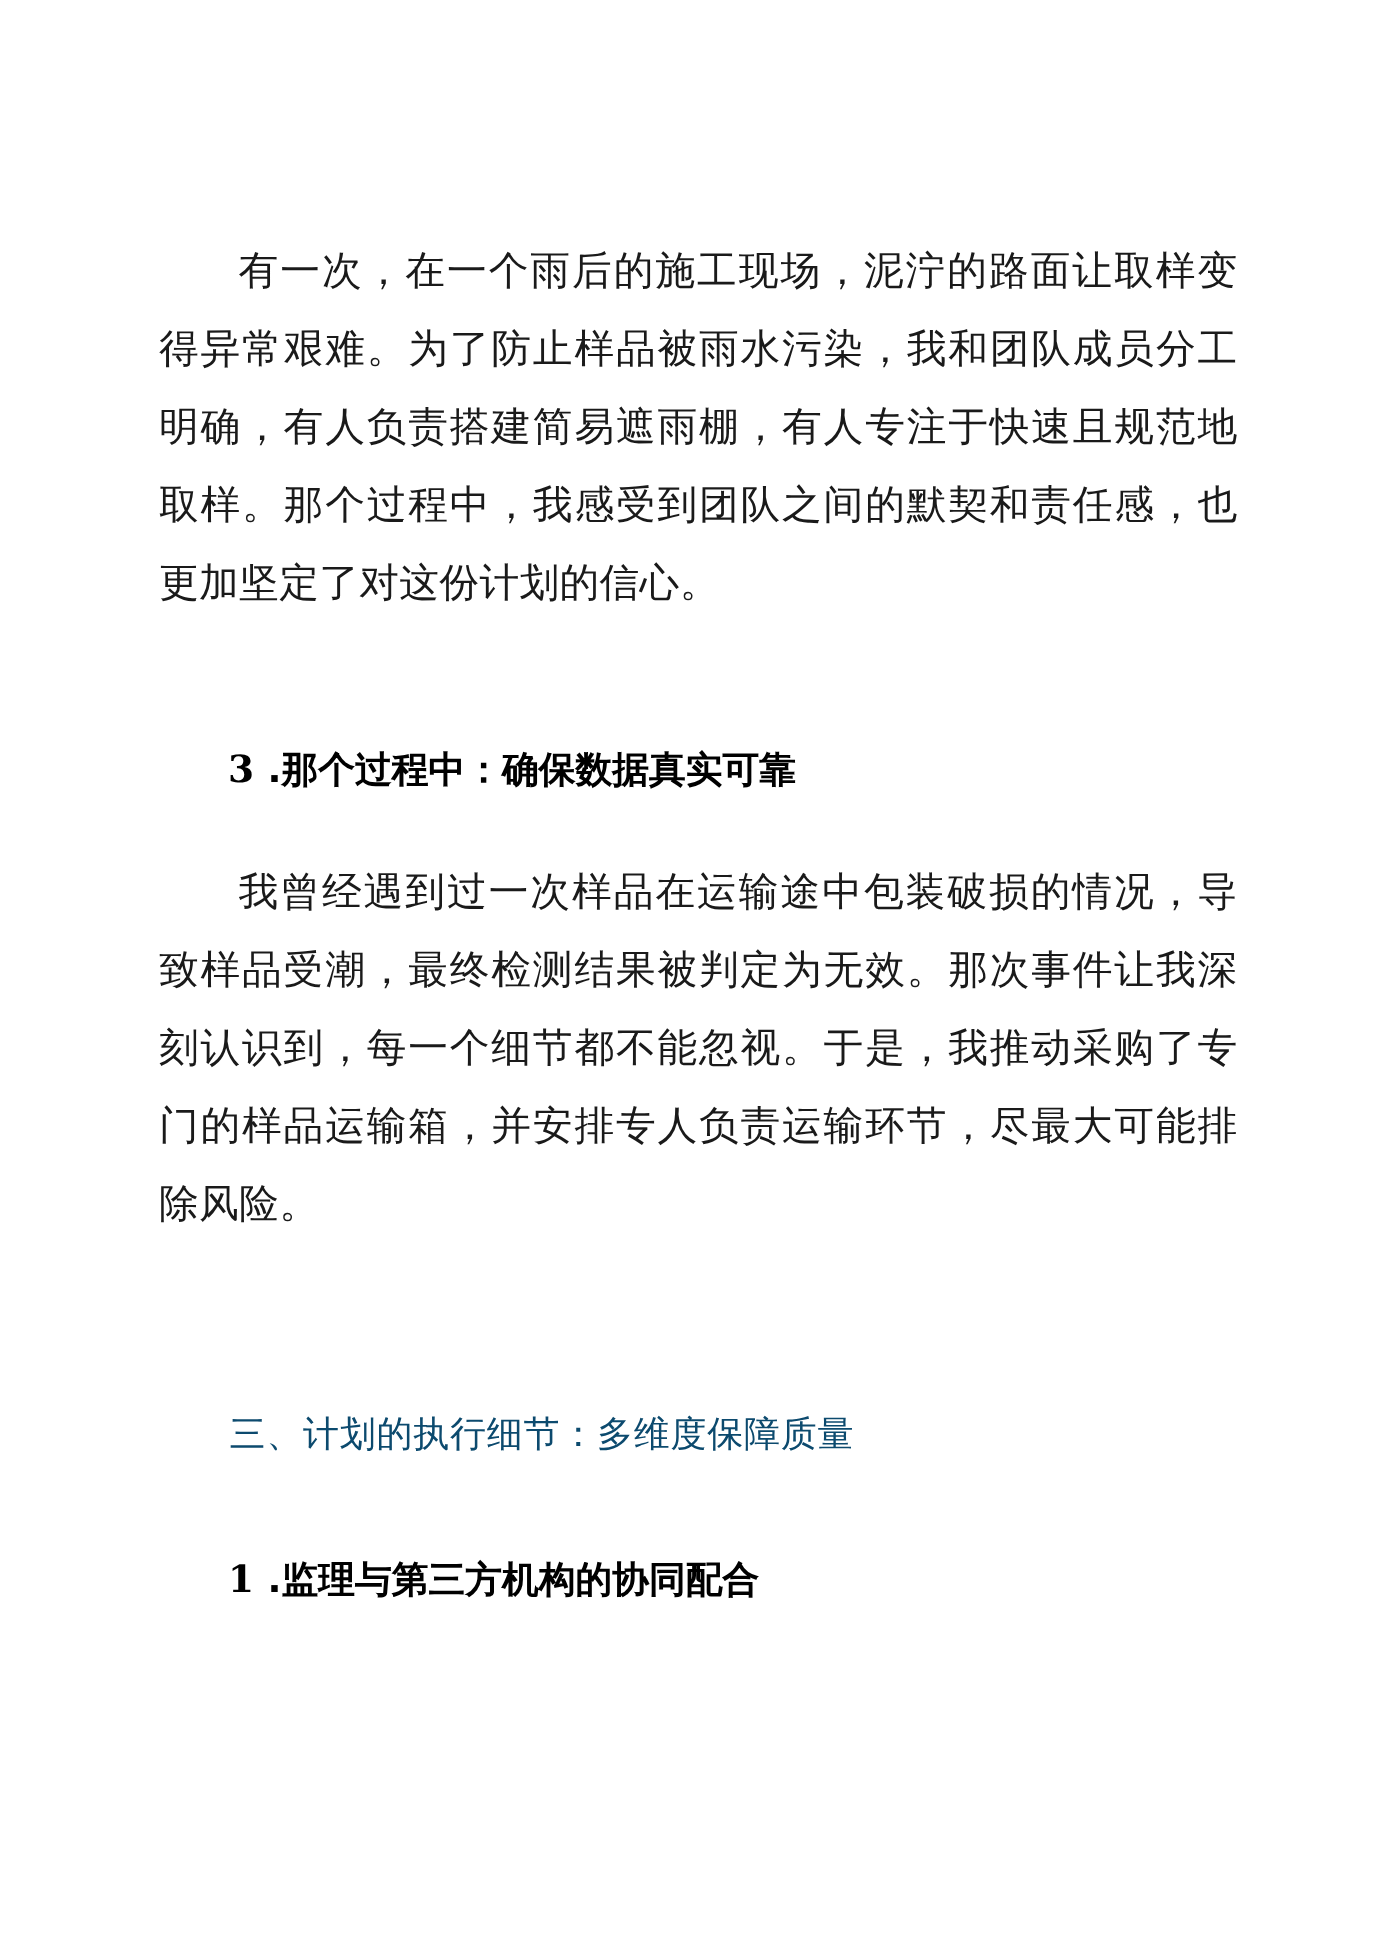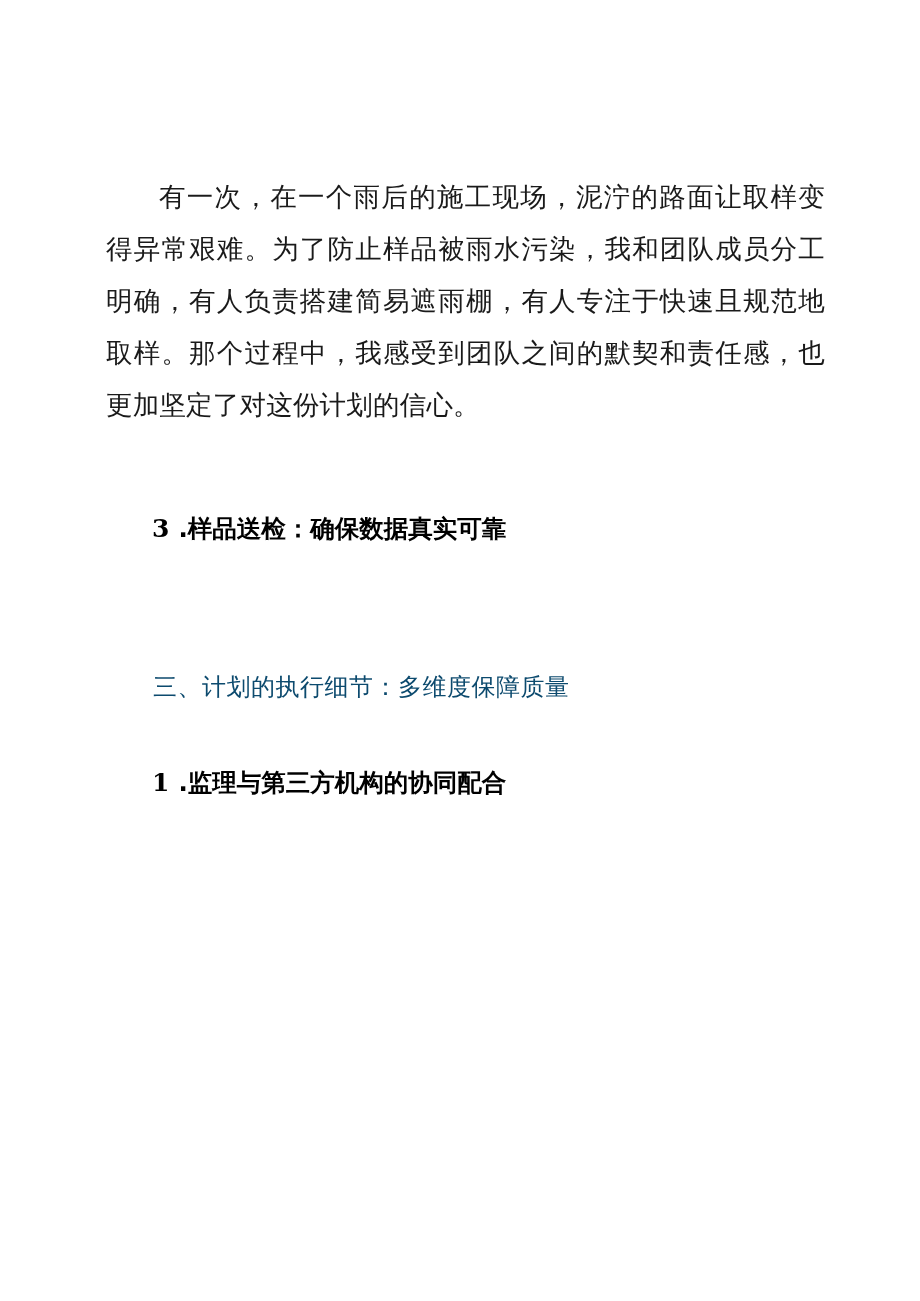--- a/index.html
+++ b/index.html
@@ -6,21 +6,21 @@
     margin: 0;
     padding: 0;
     background: #ffffff;
   }
 
   .page {
     position: relative;
     width: 920px;
     height: 1160px;
     background: #ffffff;
-    margin: 16px auto;
+    margin: 0 auto;
     overflow: hidden;
     box-sizing: border-box;
   }
 
   .content {
     position: absolute;
     left: 106px;
     top: 155px;
     width: 719px;
   }
@@ -84,25 +84,26 @@
 <body>
 
 <div class="page">
 
   <div class="content">
 
     <p class="para">有一次，在一个雨后的施工现场，泥泞的路面让取样变得异常艰难。为了防止样品被雨水污染，我和团队成员分工明确，有人负责搭建简易遮雨棚，有人专注于快速且规范地取样。那个过程中，我感受到团队之间的默契和责任感，也更加坚定了对这份计划的信心。</p>
 
     <div class="gap-before-subhead"></div>
 
-    <h3 class="subhead"><span class="num">3</span><span>.样品送检：确保数据真实可靠</span></h3>
+    <h3 class="subhead"><span class="num">3</span><span>.那个过程中：确保数据真实可靠</span></h3>
 
     <div class="gap-after-subhead"></div>
 
 
+    <p class="para tight">我曾经遇到过一次样品在运输途中包装破损的情况，导致样品受潮，最终检测结果被判定为无效。那次事件让我深刻认识到，每一个细节都不能忽视。于是，我推动采购了专门的样品运输箱，并安排专人负责运输环节，尽最大可能排除风险。</p>
 
     <div class="gap-before-section"></div>
 
     <h2 class="sectionhead">三、计划的执行细节：多维度保障质量</h2>
 
     <div class="gap-after-section"></div>
 
     <h3 class="subhead"><span class="num">1</span><span>.监理与第三方机构的协同配合</span></h3>
 
   </div>

